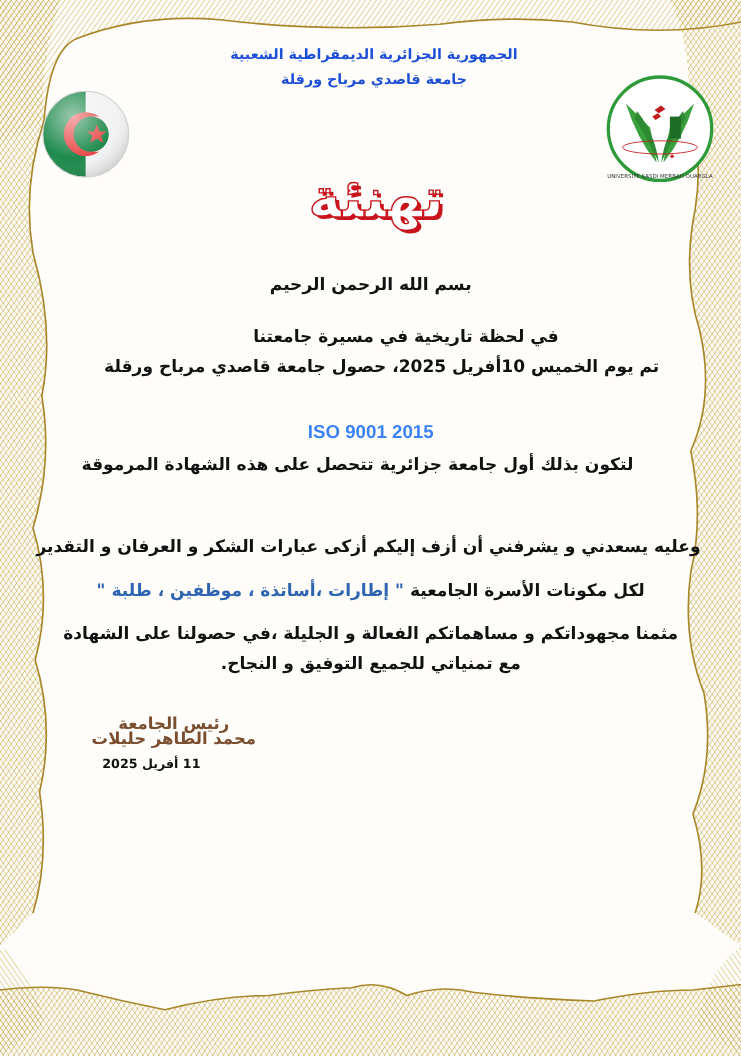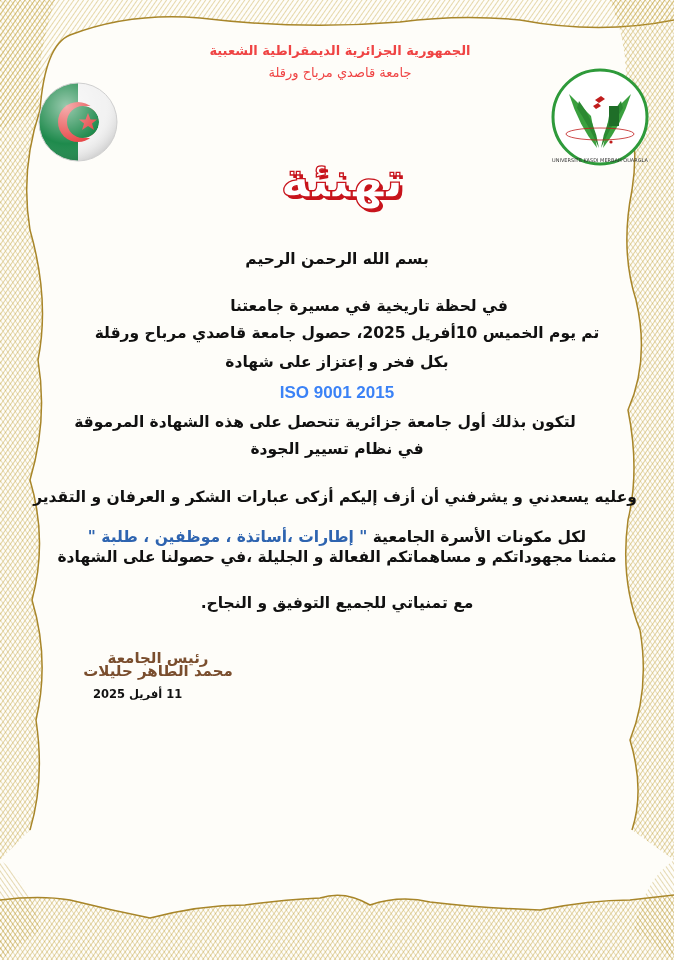--- a/index.html
+++ b/index.html
@@ -2,21 +2,21 @@
 <html><head>
 <meta charset="utf-8">
 <style>
   html, body { margin:0; padding:0; }
   body { width:674px; height:960px; background:#fefdf9; position:relative; overflow:hidden;
          font-family:"DejaVu Sans", sans-serif; }
   .frame { position:absolute; left:0; top:0; width:674px; height:960px; pointer-events:none; }
   .page { position:absolute; left:0; top:0; width:674px; height:960px; direction:rtl; }
 
   .header-text { position:absolute; left:200px; top:40px; width:280px; text-align:center;
-                 font-size:13px; font-weight:bold; color:#ef4444; line-height:22px; }
+                 font-size:13px; font-weight:bold; color:#1d4ed8; line-height:22px; }
   .flag { position:absolute; left:38px; top:82px; width:80px; height:80px; }
   .logo { position:absolute; left:549px; top:66px; width:102px; height:104px; }
 
   .title { position:absolute; left:222px; top:150px; width:240px; height:64px; }
 
   .body-line { position:absolute; left:0; width:674px; text-align:center; color:#111;
                font-weight:bold; font-size:15.5px; white-space:nowrap; }
   .iso { color:#3b82f6; font-family:"Liberation Sans", sans-serif; font-size:17px; direction:ltr; }
   .blue { color:#2e64b0; }
   .sig { position:absolute; left:58px; width:200px; text-align:center; color:#7a4e2e;
@@ -53,21 +53,21 @@
   <path d="M0,900 Q40,895 70,900 Q110,910 150,918 Q200,905 245,905 Q280,900 320,898 Q345,890 370,905 Q400,895 430,902 Q480,908 540,910 Q590,900 630,900 L674,895" fill="none" stroke="#a8862a" stroke-width="1.5"></path>
 
   <path d="M0,860 Q30,880 40,930 L0,960 Z" fill="url(#hatch2)" opacity="0.7"></path>
   <path d="M674,860 Q644,880 634,930 L674,960 Z" fill="url(#hatch2)" opacity="0.7"></path>
 </svg>
 
 <div class="page">
 
   <div class="header-text">
     <div>الجمهورية الجزائرية الديمقراطية الشعبية</div>
-    <div style="font-weight:normal;">جامعة قاصدي مرباح ورقلة</div>
+    <div style="font-weight:bold;">جامعة قاصدي مرباح ورقلة</div>
   </div>
 
   <svg class="flag" viewBox="0 0 80 80">
     <defs>
       <clipPath id="fc">
           <circle cx="40" cy="40" r="39"></circle>
         </clipPath>
       <radialGradient id="gl" cx="0.35" cy="0.3" r="0.8">
         <stop offset="0" stop-color="#ffffff" stop-opacity="0.55"></stop>
         <stop offset="0.6" stop-color="#ffffff" stop-opacity="0"></stop>
@@ -102,30 +102,28 @@
 
   <svg class="title" viewBox="0 0 240 64">
     <text x="123" y="50" text-anchor="middle" font-size="50" font-weight="bold" fill="#c8141c" font-family="DejaVu Sans, sans-serif" direction="rtl">تهنئة</text>
     <text x="120" y="47" text-anchor="middle" font-size="50" font-weight="bold" fill="#ffffff" stroke="#c8141c" stroke-width="1.3" font-family="DejaVu Sans, sans-serif" direction="rtl">تهنئة</text>
   </svg>
 
   <div class="body-line" style="top:250px;">بسم الله الرحمن الرحيم</div>
 
   <div class="body-line" style="top:297px;padding-left:32px;">في لحظة تاريخية في مسيرة جامعتنا</div>
   <div class="body-line" style="top:324px; left:10px;">تم يوم الخميس 10أفريل 2025، حصول جامعة قاصدي مرباح ورقلة</div>
-  <div class="body-line" style="top:353px;">بكل فخر و إعتزاز على شهادة</div>
   <div class="body-line iso" style="top:383px;">ISO 9001 2015</div>
   <div class="body-line" style="top:413px; left:-12px;">لتكون بذلك أول جامعة جزائرية تتحصل على هذه الشهادة المرموقة</div>
-  <div class="body-line" style="top:440px;">في نظام تسيير الجودة</div>
 
   <div class="body-line" style="top:488px; left:-2px;">وعليه يسعدني و يشرفني أن أزف إليكم أزكى عبارات الشكر و العرفان و التقدير</div>
   <div class="body-line" style="top:528px;">
     <span>لكل مكونات الأسرة الجامعية</span>
     <span class="blue">" إطارات ،أساتذة ، موظفين ، طلبة "</span>
   </div>
 
-  <div class="body-line" style="top:548px;">مثمنا مجهوداتكم و مساهماتكم الفعالة و الجليلة ،في حصولنا على الشهادة</div>
+  <div class="body-line" style="top:567px;">مثمنا مجهوداتكم و مساهماتكم الفعالة و الجليلة ،في حصولنا على الشهادة</div>
   <div class="body-line" style="top:594px;">مع تمنياتي للجميع التوفيق و النجاح.</div>
 
   <div class="sig" style="top:633px;margin-top:16px;">رئيس الجامعة</div>
   <div class="sig" style="top:662px;">محمد الطاهر حليلات</div>
   <div class="date">11 أفريل 2025</div>
 </div>
 
 </body></html>

